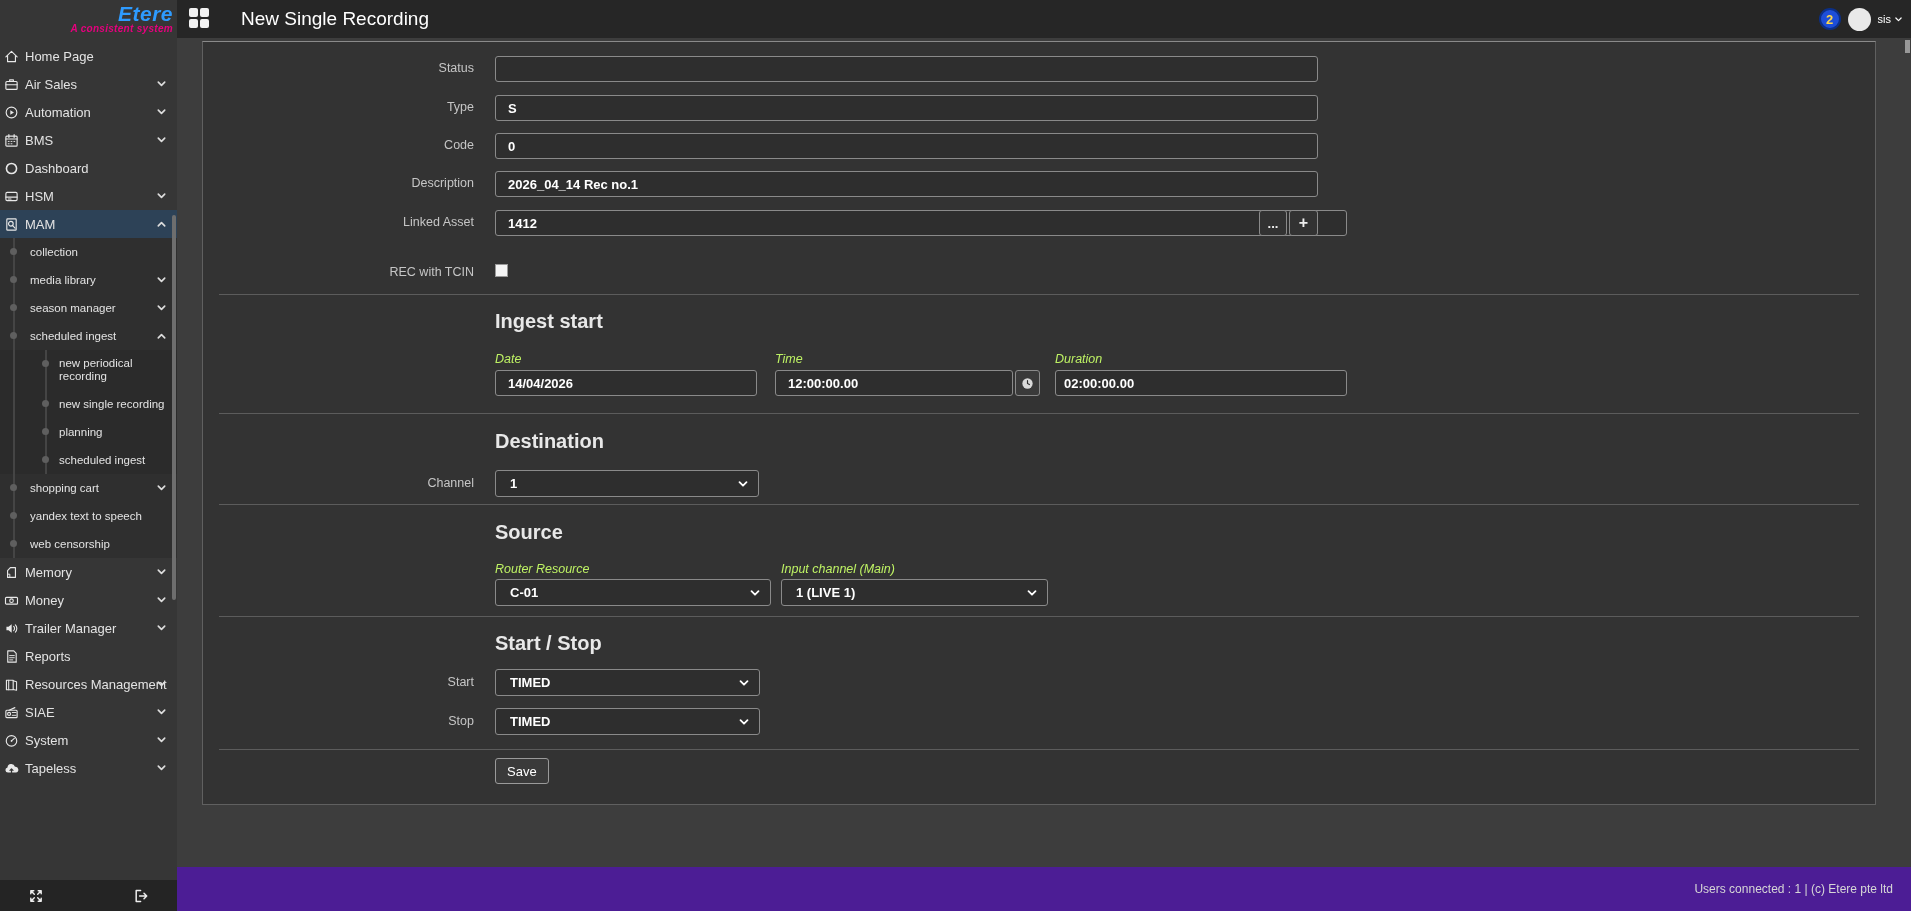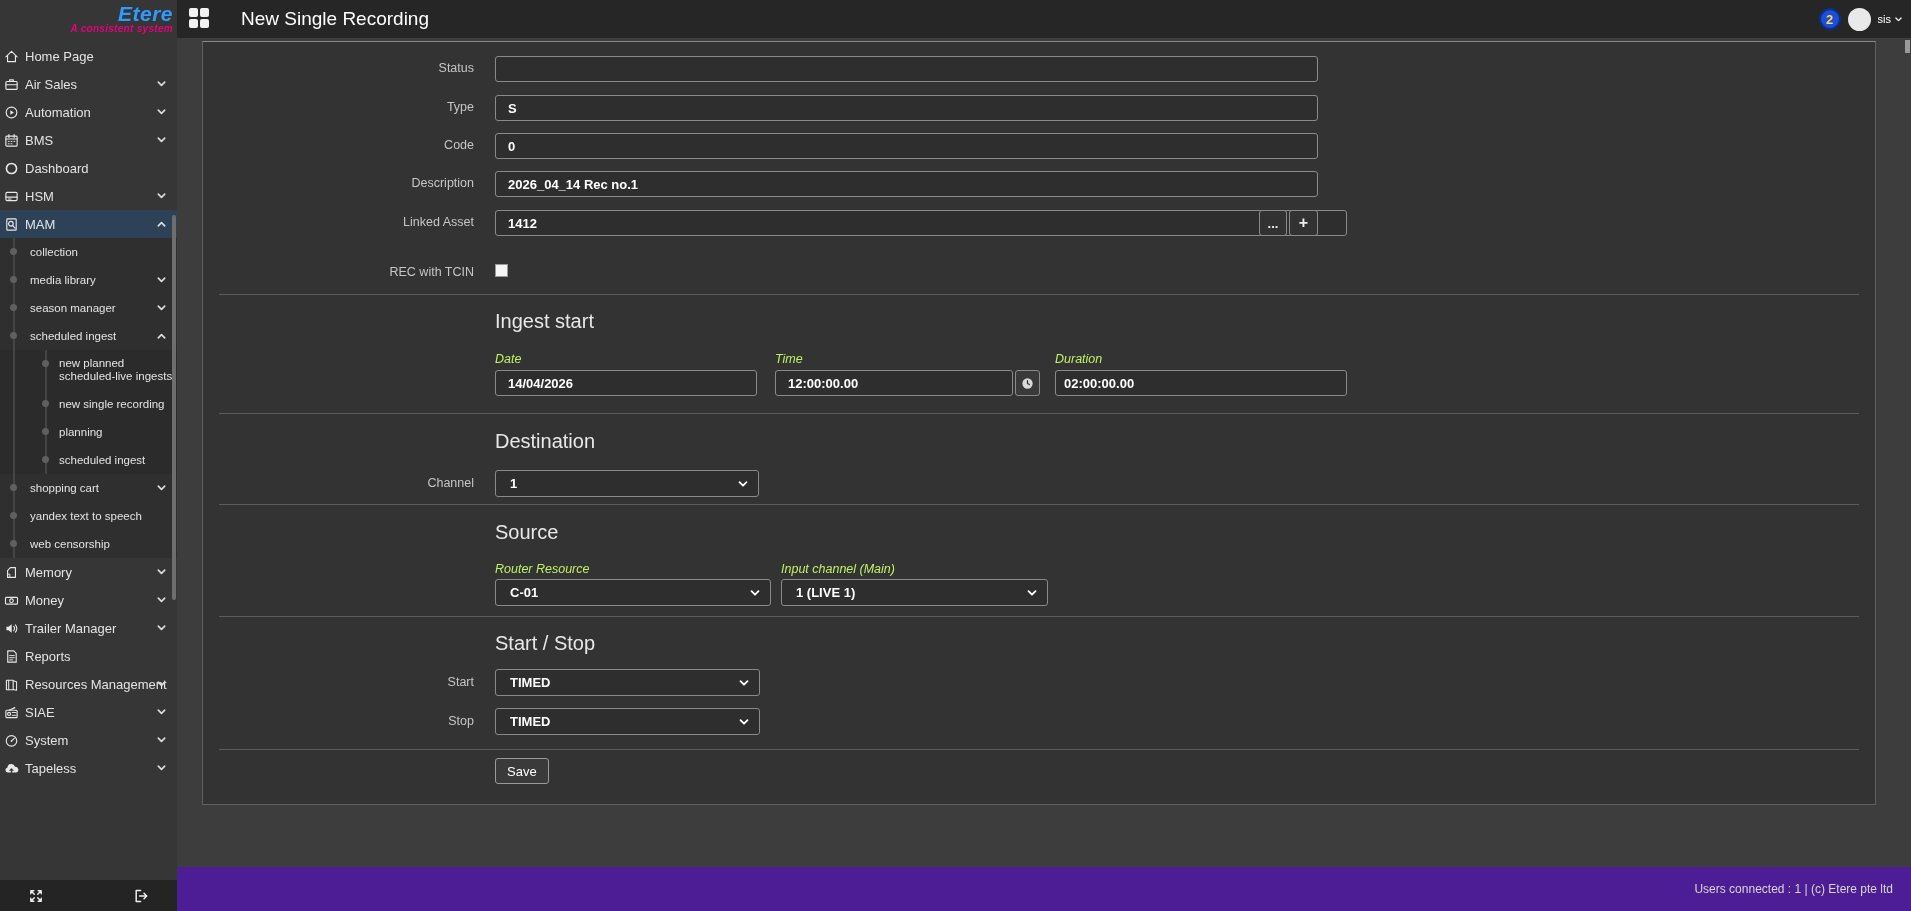--- a/index.html
+++ b/index.html
@@ -54,21 +54,21 @@
   .card { position:absolute; left:202px; top:41px; width:1674px; height:764px; background:#333333;
     border:1px solid #606060; border-top-color:#8a8a8a; }
   .f-label { position:absolute; left:0; width:271px; text-align:right; font-size:12.5px; color:#c6c6c6; }
   .f-sublabel { position:absolute; font-size:12.5px; color:#bef264;font-style:italic; }
   .f-input { position:absolute; height:26px; background:#2e2e2e; border:1px solid #8a8a8a; border-radius:3px;
     color:#fff; font-weight:bold; font-size:13px; padding:0 12px; font-family:"Liberation Sans",sans-serif; }
   .f-select { position:absolute; height:27px; background:#2e2e2e; border:1px solid #8a8a8a; border-radius:3px;
     display:flex; align-items:center; justify-content:space-between; padding:0 9px 0 14px;
     color:#fff; font-weight:bold; font-size:13px; cursor:pointer; }
   .f-divider { position:absolute; left:16px; right:16px; height:1px; background:#5c5c5c; }
-  .f-section { position:absolute; font-size:20px; font-weight:400; color:#e8e8e8; }
+  .f-section { position:absolute; font-size:20px; font-weight:700; color:#e8e8e8; }
   .btn-sm { position:absolute; height:26px; background:#323232; border:1px solid #8a8a8a; border-radius:3px;
     color:#eee; font-size:13px; font-weight:bold; display:flex; align-items:center; justify-content:center; cursor:pointer; }
   .f-check { position:absolute; appearance:none; -webkit-appearance:none; width:13px; height:13px;
     background:#f5f5f5; border:1px solid #999; cursor:pointer; }
   .save-btn { position:absolute; left:292px; top:716px; height:26px; padding:0 11px; background:#3a3a3a;
     border:1px solid #9a9a9a; border-radius:3px; color:#fff; font-size:13px; cursor:pointer; font-family:"Liberation Sans",sans-serif; }
   .page-scroll-thumb { position:absolute; right:1px; top:40px; width:5px; height:13px; background:#989898; cursor:pointer; }
 </style>
 </head>
 <body>
@@ -219,21 +219,21 @@
           <span class="bullet b2"></span>
           <span class="nav-label">scheduled ingest</span>
           <span class="chev">
             <svg width="11" height="11" viewBox="0 0 12 12">
               <path d="M2.5 8 6 4.5 9.5 8" fill="none" stroke="#ddd" stroke-width="1.8" stroke-linecap="round" stroke-linejoin="round"></path>
             </svg>
           </span>
         </div>
         <div class="nav-item lvl3">
           <span class="bullet b3"></span>
-          <span class="nav-label">new planned scheduled-live ingests</span>
+          <span class="nav-label">new periodical recording</span>
         </div>
         <div class="nav-item lvl3">
           <span class="bullet b3"></span>
           <span class="nav-label">new single recording</span>
         </div>
         <div class="nav-item lvl3">
           <span class="bullet b3"></span>
           <span class="nav-label">planning</span>
         </div>
         <div class="nav-item lvl3">

